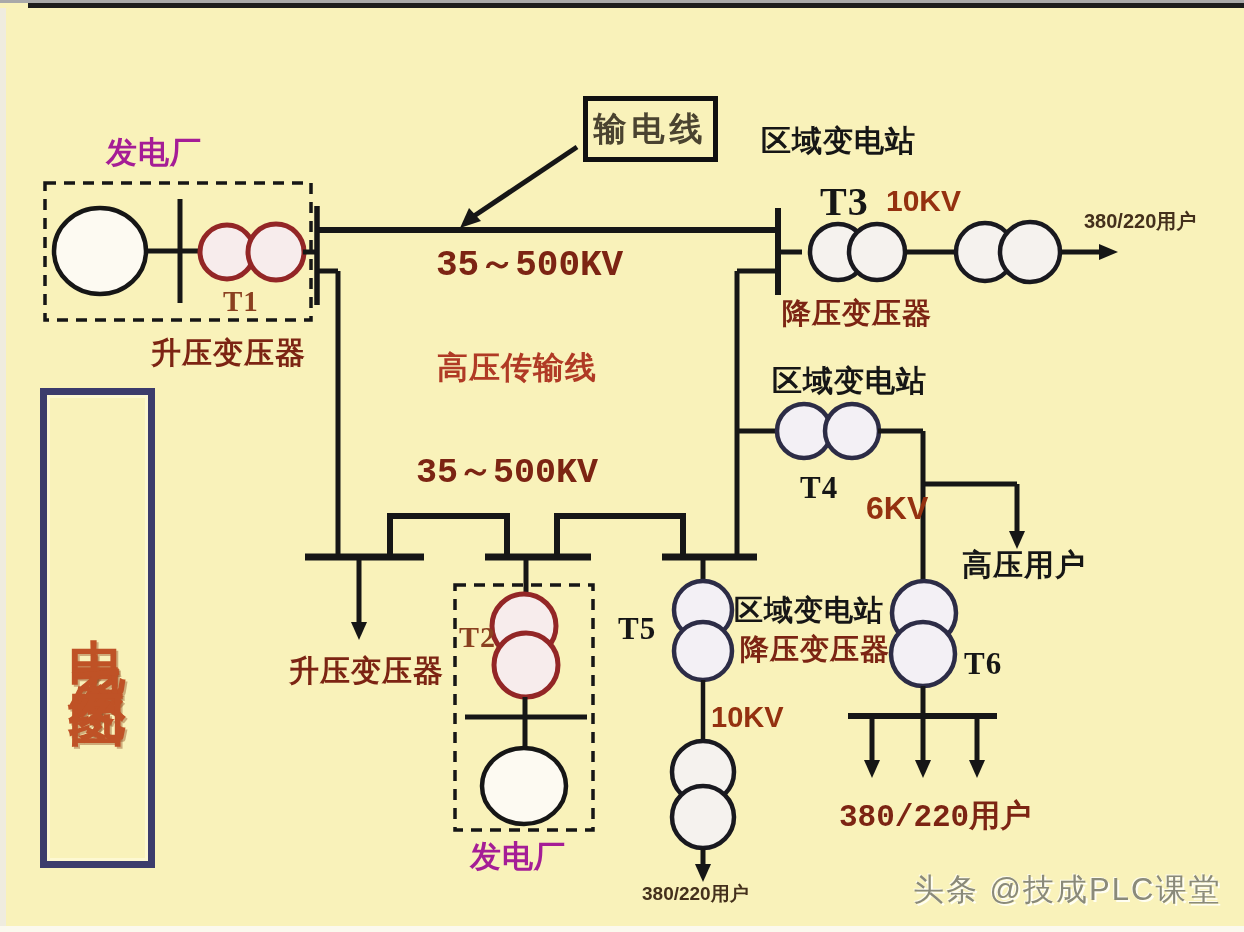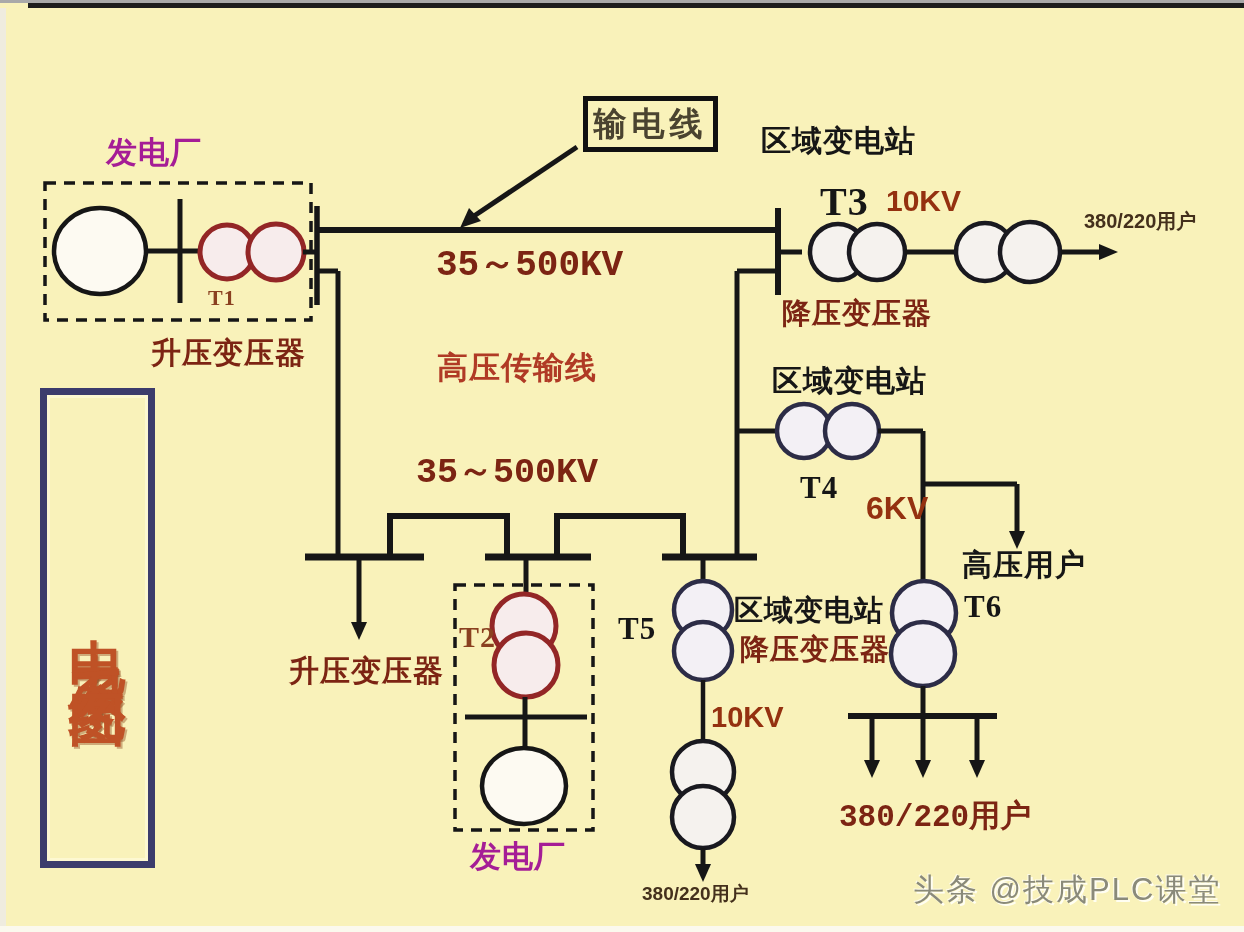--- a/index.html
+++ b/index.html
@@ -44,21 +44,21 @@
     display:flex;align-items:center;justify-content:center;
   }
   .title-text{
     writing-mode:vertical-rl;text-orientation:upright;
     font-size:57px;font-weight:bold;letter-spacing:14px;
     color:var(--title-color,#bf5226);
     text-shadow:2px 2px 0 rgba(122,40,0,.35);
     font-family:"Liberation Sans",sans-serif;
   }
   .trans-box{
-    position:absolute;left:583px;top:96px;width:135px;height:56px;
+    position:absolute;left:583px;top:96px;width:135px;height:66px;
     border:5px solid #111;box-sizing:border-box;
     display:flex;align-items:center;justify-content:center;
     font-size:33px;font-weight:bold;letter-spacing:5px;
     color:var(--box-text,#4a4330);
   }
   .watermark{
     position:absolute;left:913px;top:869px;
     font-size:31px;font-weight:normal;letter-spacing:2px;
     color:var(--watermark,#8a8a7a);
     text-shadow:2px 2px 0 #fffef2, -1px -1px 0 rgba(255,255,255,.7);
@@ -168,21 +168,21 @@
     </g>
   </svg>
 
   <div class="title-box">
     <div class="title-text">电力系统图</div>
   </div>
 
   <div class="trans-box">输电线</div>
 
   <div class="lbl magenta" style="left:106px;top:137px;font-size:31px;">发电厂</div>
-  <div class="lbl serif t-red" style="left:208px;top:286px;font-size:22px;">T1</div>
+  <div class="lbl serif t-red" style="left:223px;top:286px;font-size:29px;">T1</div>
   <div class="lbl maroon" style="left:151px;top:340px;font-size:30px;">升压变压器</div>
 
   <div class="lbl maroon" style="left:436px;top:247px;font-size:36px;letter-spacing:0;">35～500KV</div>
   <div class="lbl redmid" style="left:437px;top:352px;font-size:31px;">高压传输线</div>
   <div class="lbl maroon" style="left:416px;top:455px;font-size:35px;letter-spacing:0;">35～500KV</div>
 
   <div class="lbl ink" style="left:761px;top:125px;font-size:30px;">区域变电站</div>
   <div class="lbl serif ink" style="left:820px;top:181px;font-size:40px;">T3</div>
   <div class="lbl kv" style="left:886px;top:185px;font-size:30px;letter-spacing:0;">10KV</div>
   <div class="lbl small-users" style="left:1084px;top:211px;font-size:20px;letter-spacing:0;">380/220用户</div>
@@ -196,17 +196,17 @@
   <div class="lbl ink" style="left:734px;top:595px;font-size:29px;">区域变电站</div>
   <div class="lbl maroon" style="left:740px;top:637px;font-size:29px;">降压变压器</div>
   <div class="lbl serif ink" style="left:618px;top:613px;font-size:31px;">T5</div>
   <div class="lbl kv" style="left:711px;top:702px;font-size:29px;letter-spacing:0;">10KV</div>
   <div class="lbl small-users" style="left:642px;top:884px;font-size:19px;letter-spacing:0;">380/220用户</div>
 
   <div class="lbl maroon" style="left:289px;top:658px;font-size:30px;">升压变压器</div>
   <div class="lbl serif t-red" style="left:459px;top:621px;font-size:30px;">T2</div>
   <div class="lbl magenta" style="left:470px;top:841px;font-size:31px;">发电厂</div>
 
-  <div class="lbl serif ink" style="left:964px;top:591px;font-size:31px;">T6</div>
+  <div class="lbl serif ink" style="left:964px;top:648px;font-size:31px;">T6</div>
   <div class="lbl maroon" style="left:839px;top:802px;font-size:31px;letter-spacing:0;">380/220用户</div>
 
   <div class="watermark">头条 @技成PLC课堂</div>
 </div>
 
 </body></html>

